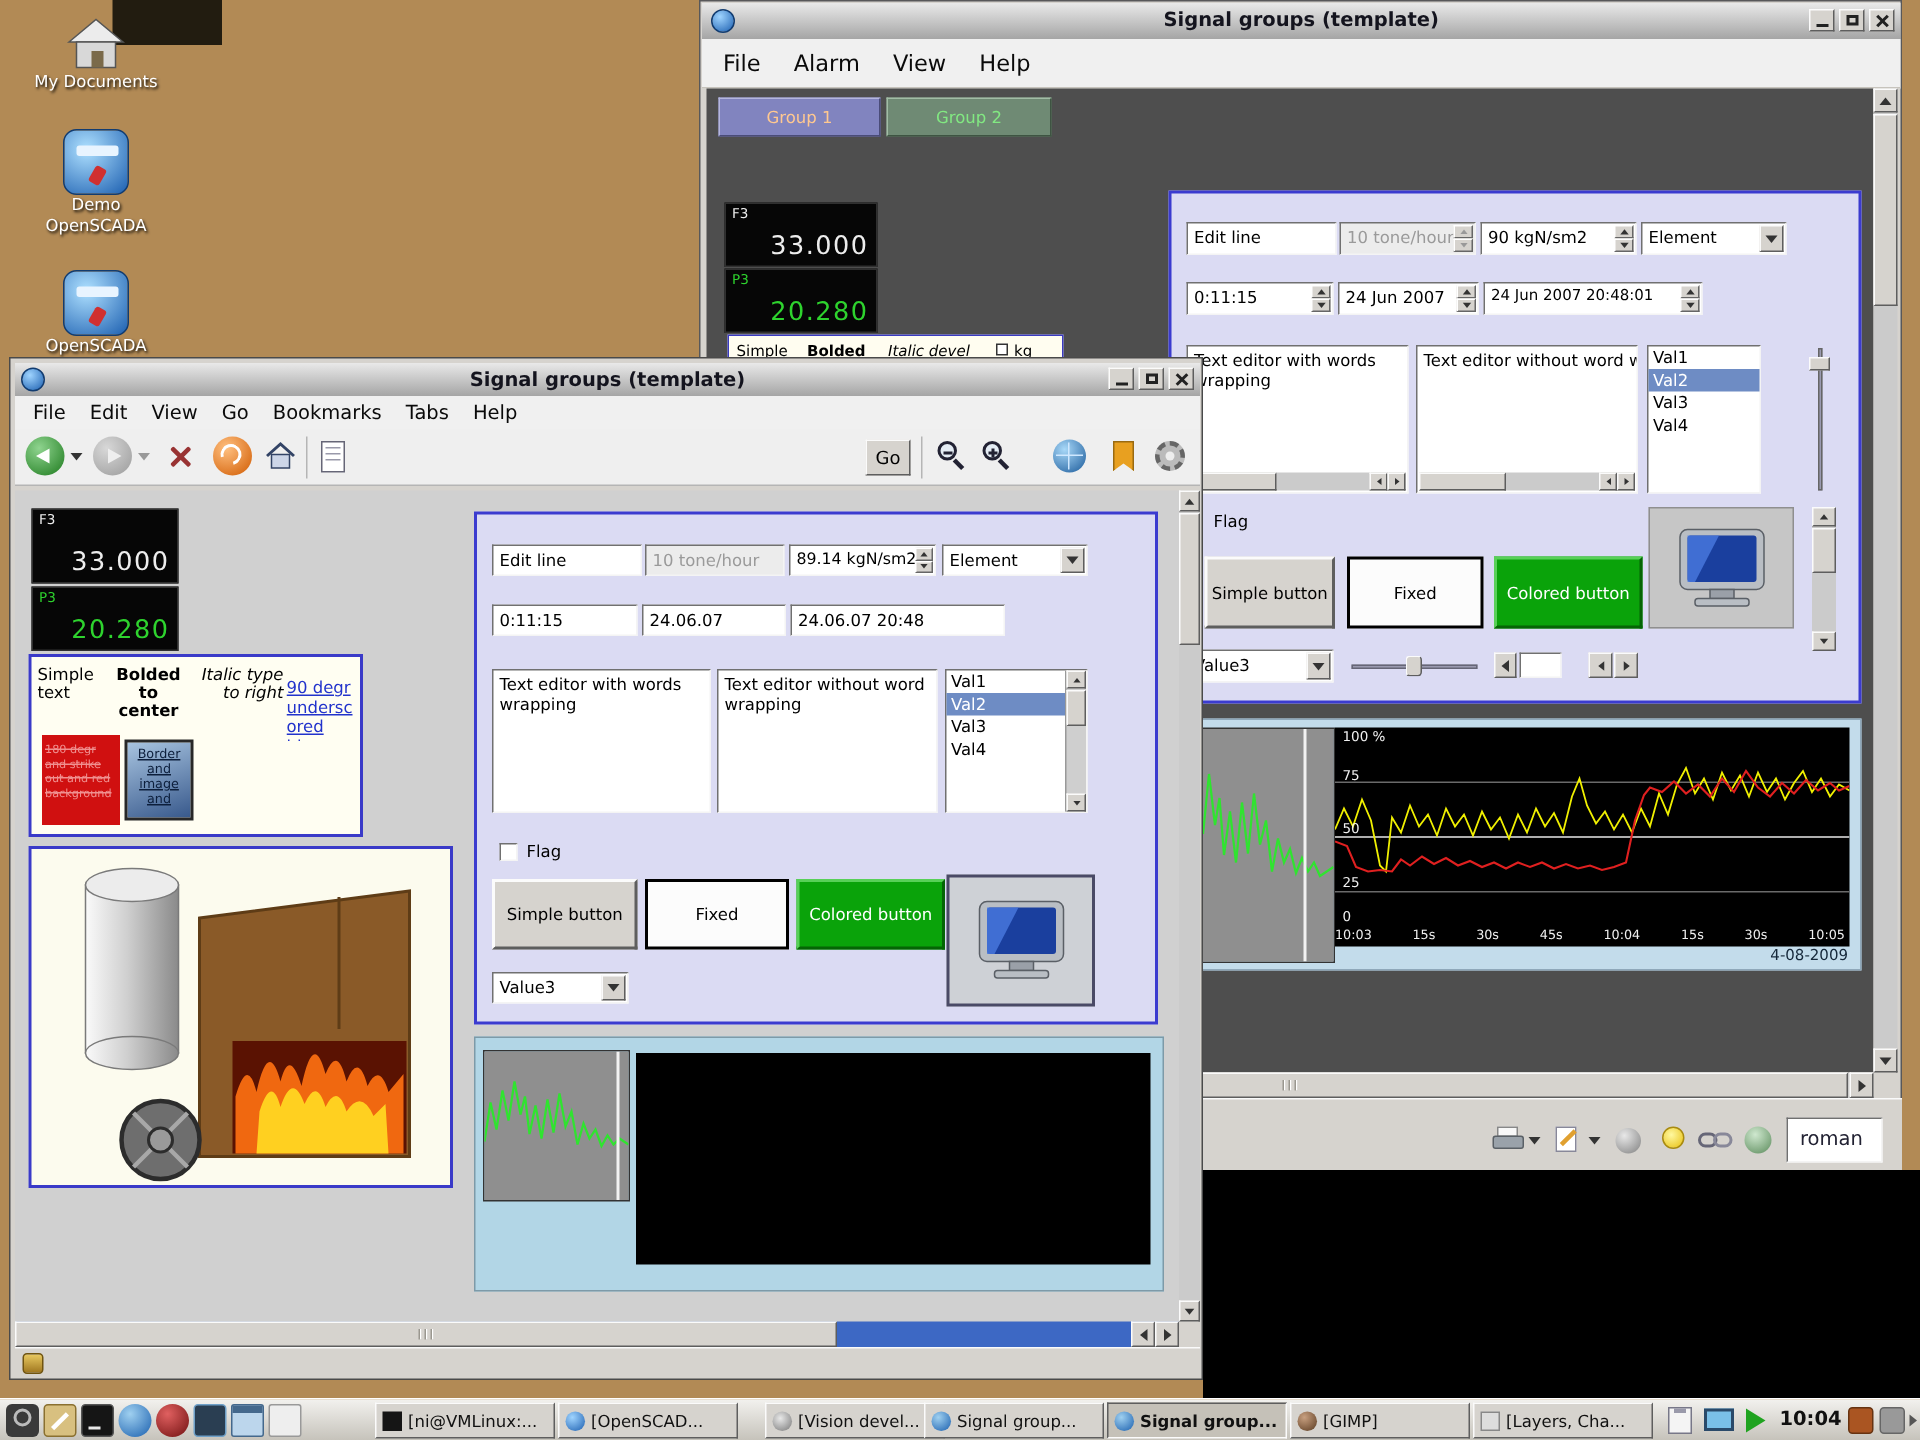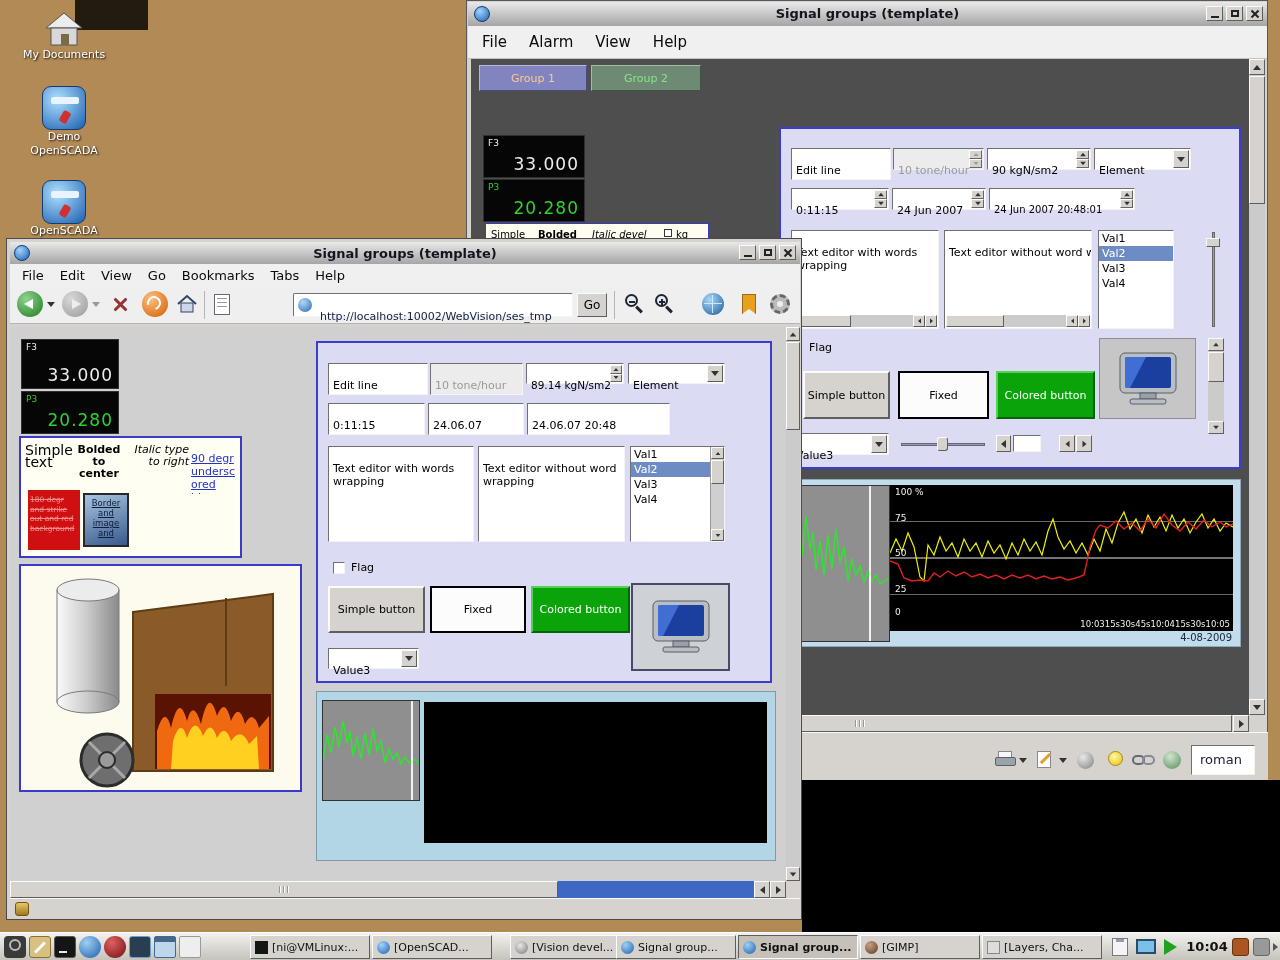--- a/index.html
+++ b/index.html
@@ -6,21 +6,21 @@
 html,body{width:1280px;height:960px}
 body{font-family:"DejaVu Sans","Liberation Sans",sans-serif;background:#b28a55;position:relative;overflow:hidden}
 .f{position:absolute}
 .sunk{background:#fff;border:1px solid;border-color:#707070 #f4f4f4 #f4f4f4 #707070}
 .rs{background:#d6d3ce;border:1px solid;border-color:#fbfbfb #5e5e5e #5e5e5e #fbfbfb}
 .rs2{background:#d6d3ce;border:2px solid;border-color:#fbfbfb #5e5e5e #5e5e5e #fbfbfb}
 .tb{background:linear-gradient(#e9e9e9,#a5a5a5)}
 .tt{font-weight:bold;font-size:13px;color:#14141e;text-align:center;line-height:23px}
 .wbtn{width:17px;height:15px;position:absolute;top:4px}
 .menu{display:flex;align-items:center;background:#f0f0f0;color:#0a0a0a}
-.fld{font-size:11px;padding:15px 4px;overflow:hidden;white-space:nowrap;color:#000}
+.fld{font-size:11px;padding:3px 4px;overflow:hidden;white-space:nowrap;color:#000}
 .tri-u{width:0;height:0;border-left:4px solid transparent;border-right:4px solid transparent;border-bottom:5px solid #333}
 .tri-d{width:0;height:0;border-left:4px solid transparent;border-right:4px solid transparent;border-top:5px solid #333}
 .tri-l{width:0;height:0;border-top:4px solid transparent;border-bottom:4px solid transparent;border-right:5px solid #333}
 .tri-r{width:0;height:0;border-top:4px solid transparent;border-bottom:4px solid transparent;border-left:5px solid #333}
 .ctr{display:flex;align-items:center;justify-content:center}
 .spinc{position:absolute;right:1px;top:1px;bottom:1px;width:13px;display:flex;flex-direction:column}
 .spinb{flex:1;display:flex;align-items:center;justify-content:center;background:#d6d3ce;border:1px solid;border-color:#fff #666 #666 #fff}
 .combob{position:absolute;right:1px;top:1px;bottom:1px;width:16px}
 .dlab{color:#fff;font-size:11px;text-align:center;text-shadow:1px 1px 2px #000;line-height:14px}
 .blkbox{background:#060606;border:1px solid #303030;position:absolute}
@@ -268,21 +268,21 @@
         <line x1="0" y1="73" x2="343" y2="73" stroke="#e8e8e8"></line>
         <line x1="0" y1="109.5" x2="343" y2="109.5" stroke="#6a6a6a"></line>
         <polyline fill="none" stroke="#f0f000" stroke-width="1.2" points="0,68 6,54 12,66 18,48 24,62 30,92 34,96 38,60 44,70 50,52 56,66 62,58 68,72 74,54 80,66 86,58 92,72 98,56 104,68 110,60 116,74 122,58 128,70 134,54 140,66 146,57 152,70 158,46 163,34 168,52 174,64 180,56 186,68 192,58 198,70 204,54 210,66 216,44 222,58 228,38 234,27 240,44 246,34 252,48 258,30 264,42 270,32 276,46 282,30 288,43 294,34 300,48 306,37 312,29 318,43 324,34 330,46 336,38 343,42"></polyline>
         <polyline fill="none" stroke="#e02020" stroke-width="1.4" points="0,76 8,79 14,93 22,96 30,95 38,96 44,88 50,92 58,86 66,91 74,87 82,92 90,89 98,93 106,90 114,94 122,90 130,93 138,90 146,94 154,91 162,94 170,92 178,95 186,93 194,90 200,62 206,45 210,40 218,43 226,36 234,44 242,38 250,46 258,34 266,43 274,29 282,40 290,46 298,37 306,44 314,35 322,42 330,37 336,42 343,39"></polyline>
       </svg>
       <span class="yl" style="top:2px">100 %</span>
       <span class="yl" style="top:28px">75</span>
       <span class="yl" style="top:63px">50</span>
       <span class="yl" style="top:99px">25</span>
       <span class="yl" style="top:122px">0</span>
-      <div class="f" style="left:0;right:3px;bottom:2px;display:flex;justify-content:flex-end;font-size:8.5px;color:#f0f0f0">
+      <div class="f" style="left:0;right:3px;bottom:2px;display:flex;justify-content:space-between;font-size:8.5px;color:#f0f0f0">
         <span>10:03</span>
           <span>15s</span>
           <span>30s</span>
           <span>45s</span>
           <span>10:04</span>
           <span>15s</span>
           <span>30s</span>
           <span>10:05</span>
       </div>
     </div>
@@ -381,24 +381,20 @@
           <path d="M2 11 L11 3 L20 11" fill="none" stroke="#334466" stroke-width="2"></path>
           <rect x="5" y="10" width="12" height="9" fill="#cdd6e8" stroke="#334466"></rect>
         </svg>
     </div>
     <div class="f" style="left:194px;top:5px;width:1px;height:28px;background:#b5b5b5"></div>
     <div class="f" style="left:204px;top:8px;width:16px;height:21px;background:#fff;border:1px solid #667">
       <div style="margin:3px 2px;height:1px;background:#99a"></div>
         <div style="margin:3px 2px;height:1px;background:#99a"></div>
         <div style="margin:3px 2px;height:1px;background:#99a"></div>
     </div>
-    <div class="f sunk" style="left:283px;top:7px;width:280px;height:24px;border-radius:2px">
-      <div class="f" style="left:4px;top:4px;width:14px;height:14px;border-radius:50%;background:radial-gradient(circle at 35% 30%,#b0d8f8,#2a6ab0)"></div>
-      <div class="fld" style="margin-left:22px;line-height:16px;color:#102040">http://localhost:10002/WebVision/ses_tmp</div>
-    </div>
     <div class="f rs btn" style="left:567px;top:7px;width:30px;height:24px;font-size:12px">Go</div>
     <div class="f" style="left:604px;top:5px;width:1px;height:28px;background:#b5b5b5"></div>
     <div class="mag" style="left:615px;top:8px">
         <div class="lens"></div>
         <div class="hand"></div>
         <div class="f" style="left:4px;top:7px;width:6px;height:2px;background:#223"></div>
       </div>
     <div class="mag" style="left:645px;top:8px">
         <div class="lens"></div>
         <div class="hand"></div>
@@ -418,21 +414,21 @@
   <div class="f" style="left:3px;top:88px;width:776px;height:554px;background:#d0d0d0">
     <div class="blkbox" style="left:11px;top:12px;width:98px;height:50px;color:#ededed">
       <span class="sm">F3</span>
       <span class="big">33.000</span>
     </div>
     <div class="blkbox" style="left:11px;top:64px;width:98px;height:43px;color:#2ed32e">
       <span class="sm">P3</span>
       <span class="big">20.280</span>
     </div>
     <div class="f" style="left:9px;top:109px;width:223px;height:122px;background:#fffef2;border:2px solid #3a3ac8">
-      <span class="f" style="left:4px;top:6px;width:44px;font-size:14px;line-height:12px">Simple text</span>
+      <span class="f" style="left:4px;top:6px;width:44px;font-size:11px;line-height:12px">Simple text</span>
       <span class="f" style="left:50px;top:6px;width:56px;font-size:11px;line-height:12px;font-weight:bold;text-align:center">Bolded to center</span>
       <span class="f" style="left:106px;top:6px;width:62px;font-size:11px;line-height:12px;font-style:italic;text-align:right">Italic type to right</span>
       <span class="f" style="left:170px;top:14px;width:50px;font-size:11px;line-height:13px;color:#2233cc;text-decoration:underline;overflow:hidden;word-break:break-word;height:42px">90 degr underscored blue</span>
       <div class="f" style="left:7px;top:52px;width:52px;height:60px;background:#d01010;color:#f09090;font-size:7.5px;line-height:9.5px;text-decoration:line-through;padding:5px 2px 0 2px;overflow:hidden">180 degr and strike out and red background</div>
       <div class="f" style="left:62px;top:55px;width:46px;height:54px;border:2px solid #282828;background:linear-gradient(160deg,#a8c4e0,#38598c);color:#0d1f3c;font-size:8.5px;line-height:10px;text-decoration:underline;text-align:center;padding-top:3px;overflow:hidden">Border and image and</div>
     </div>
     <div class="f" style="left:9px;top:237px;width:283px;height:228px;background:#fcfbee;border:2px solid #3a3ac8">
       <svg width="279" height="224" viewBox="0 0 279 224" style="display:block">
         <defs>
           <linearGradient id="g1" x1="0" y1="0" x2="1" y2="0">

